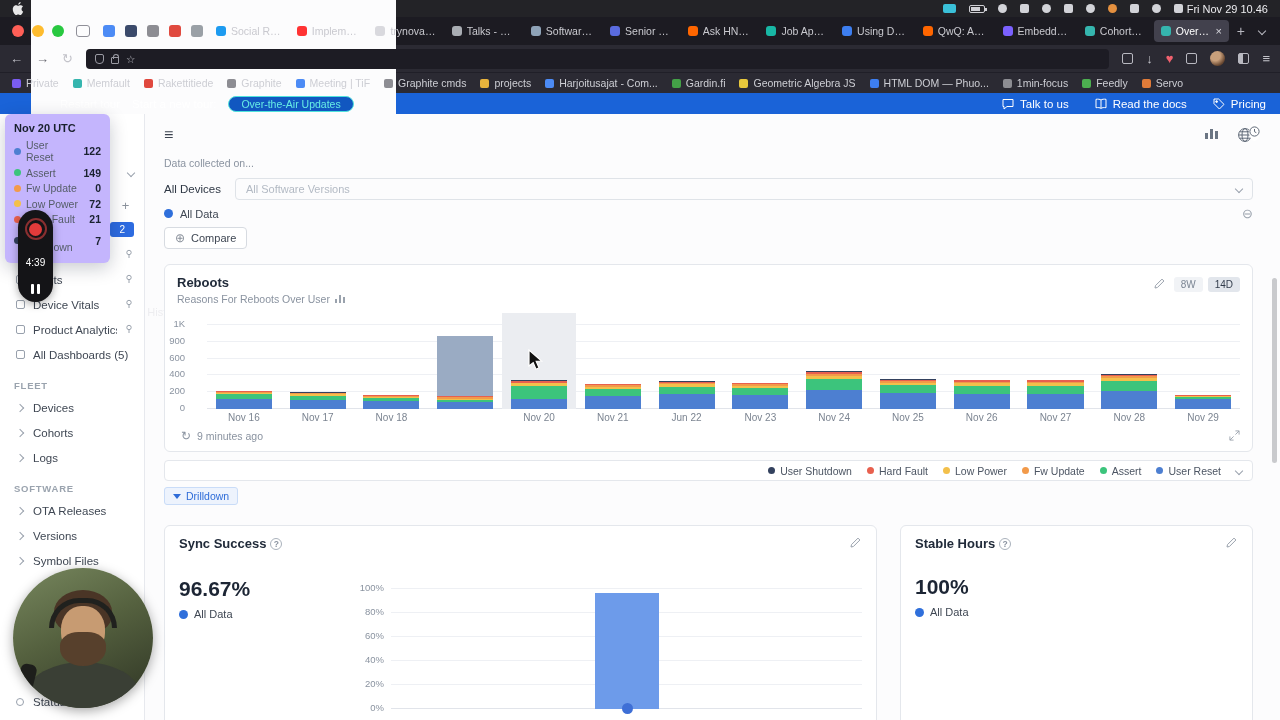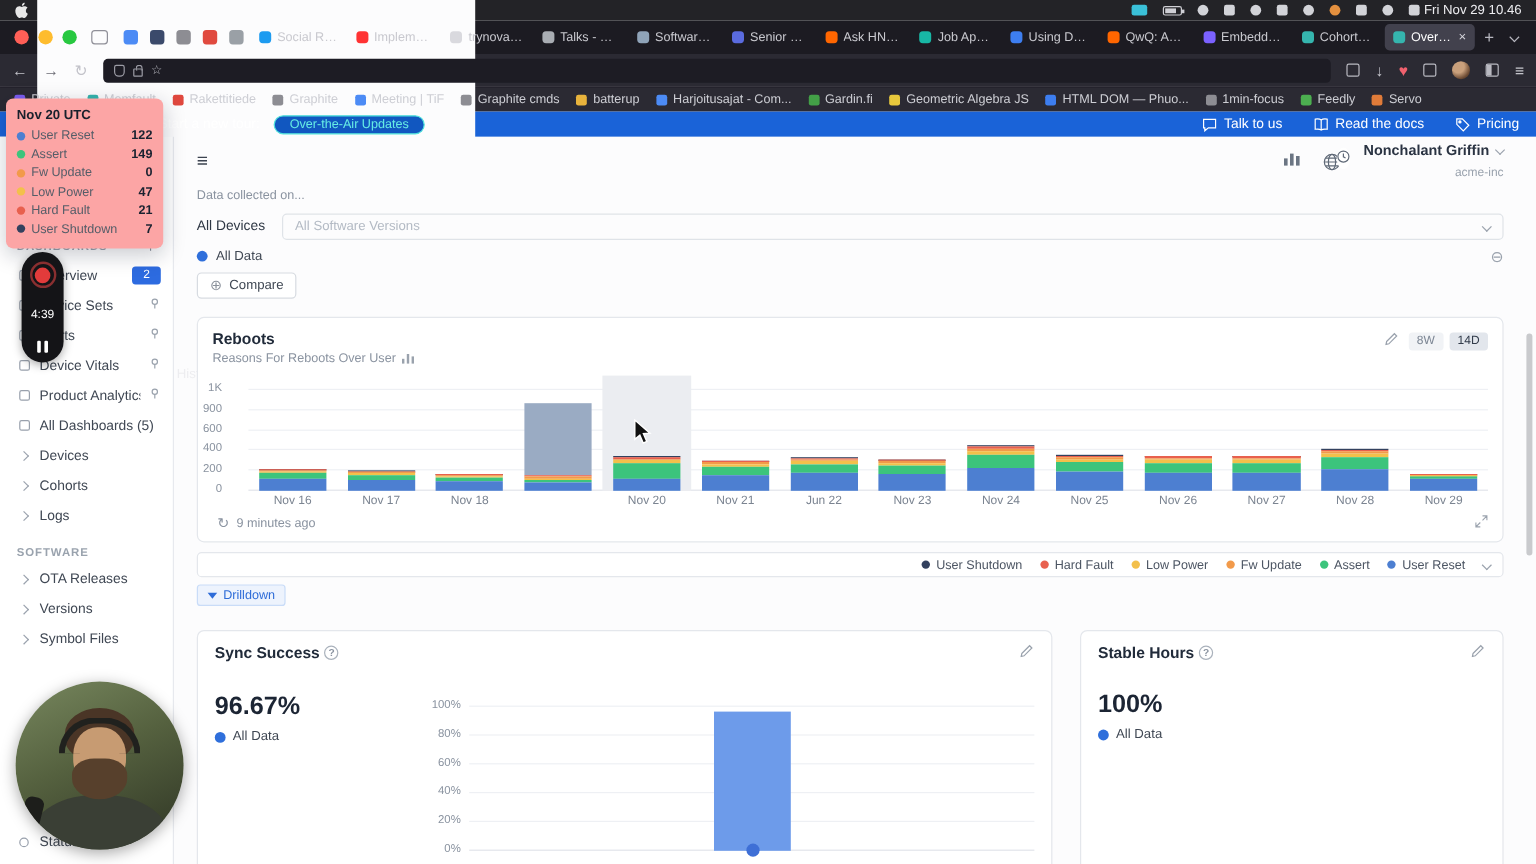--- a/index.html
+++ b/index.html
@@ -151,21 +151,21 @@
   .series-lgd{display:flex;align-items:center;gap:6px;font-size:11px;color:#3f4753;margin-top:7px}
   .sync-body{display:flex;margin-top:2px}
   .sync-stats{width:172px;flex:0 0 auto}
   .sy-ylab{width:40px;position:relative;height:126px;font-size:9.5px;color:#8a93a0;margin-top:30px}
   .sy-ylab span{position:absolute;right:7px}
   .sy-plot{flex:1;position:relative;height:126px;margin-top:30px}
   .sy-bar{position:absolute;bottom:0;width:64px;background:#6d9bea}
   .sy-dot{position:absolute;width:11px;height:11px;border-radius:50%;background:#3e6fd6;bottom:-5px}
 
   
-  .tooltip{position:absolute;left:5px;top:82px;width:131px;background:#fca5a5;border-radius:6px;
+  .tooltip{position:absolute;left:5px;top:114px;width:105px;background:#c4b5fd;border-radius:6px;
            box-shadow:0 5px 18px rgba(10,20,40,.22);padding:8px 9px 7px;z-index:40;font-size:10.5px}
   .tt-title{font-weight:bold;font-size:11px;color:#18202c;margin-bottom:5px}
   .tt-row{display:flex;align-items:center;gap:5px;margin:3.5px 0;color:#555d68}
   .tt-dot{width:7px;height:7px;border-radius:50%;flex:0 0 auto}
   .tt-val{margin-left:auto;color:#1a2230;font-weight:bold}
 
   .recorder{position:absolute;left:18px;top:210px;width:35px;height:92px;background:#141417;border-radius:18px;
             display:flex;flex-direction:column;align-items:center;justify-content:space-between;padding:8px 0;z-index:60;
             box-shadow:0 2px 8px rgba(0,0,0,.35)}
   .rec-btn{width:22px;height:22px;border-radius:50%;border:2px solid rgba(235,70,70,.55);display:flex;align-items:center;justify-content:center}
@@ -326,21 +326,21 @@
     <span class="bm">
       <span class="fav" style="background: rgb(76, 139, 245);"></span>
       <span>Meeting | TiF</span>
     </span>
     <span class="bm">
       <span class="fav" style="background: rgb(141, 141, 147);"></span>
       <span>Graphite cmds</span>
     </span>
     <span class="bm">
       <span class="fav" style="background: rgb(232, 179, 60);"></span>
-      <span>batterup</span>
+      <span>projects</span>
     </span>
     <span class="bm">
       <span class="fav" style="background: rgb(76, 139, 245);"></span>
       <span>Harjoitusajat - Com...</span>
     </span>
     <span class="bm">
       <span class="fav" style="background: rgb(67, 160, 71);"></span>
       <span>Gardin.fi</span>
     </span>
     <span class="bm">
@@ -454,20 +454,23 @@
         <span><svg width="10" height="10" viewBox="0 0 10 10" fill="none" stroke="#9aa2ad">
             <circle cx="5" cy="3.5" r="2.2"></circle>
             <path d="M5 5.7V9"></path>
           </svg></span>
       </div>
       <div class="srow">
         <span class="sic">
           <span class="sq-ic"></span>
         </span>
         <span class="lbl">All Dashboards (5)</span>
+      </div>
+      <div class="shead">
+        <span>FLEET</span>
       </div>
       <div class="srow">
         <span class="sic">
           <span class="chev right"></span>
         </span>
         <span class="lbl">Devices</span>
       </div>
       <div class="srow">
         <span class="sic">
           <span class="chev right"></span>
@@ -525,27 +528,20 @@
               <circle cx="8" cy="8" r="6.4"></circle>
               <ellipse cx="8" cy="8" rx="3" ry="6.4"></ellipse>
               <path d="M1.8 8h12.4M2.6 4.8h10.8M2.6 11.2h10.8"></path>
             </svg>
           <span class="clockbadge">
             <svg width="11" height="11" viewBox="0 0 11 11" fill="#fff" stroke="#5f6977">
                 <circle cx="5.5" cy="5.5" r="4.6"></circle>
                 <path d="M5.5 3v2.7l1.8 1"></path>
               </svg>
           </span>
-        </span>
-        <span class="user-block">
-          <span class="uname">
-              <span>Nonchalant Griffin</span>
-              <span class="chev"></span>
-            </span>
-          <span class="uorg">acme-inc</span>
         </span>
       </span>
     </div>
 
     <div class="data-note">Data collected on...</div>
 
     <div class="filter-row">
       <span class="fr-devices">
         <span>All Devices</span>
       </span>
@@ -896,21 +892,21 @@
         <span class="tt-val">149</span>
       </div>
       <div class="tt-row">
         <span class="tt-dot" style="background: rgb(242, 154, 74);"></span>
         <span>Fw Update</span>
         <span class="tt-val">0</span>
       </div>
       <div class="tt-row">
         <span class="tt-dot" style="background: rgb(243, 192, 75);"></span>
         <span>Low Power</span>
-        <span class="tt-val">47</span>
+        <span class="tt-val">72</span>
       </div>
       <div class="tt-row">
         <span class="tt-dot" style="background: rgb(232, 96, 78);"></span>
         <span>Hard Fault</span>
         <span class="tt-val">21</span>
       </div>
       <div class="tt-row">
         <span class="tt-dot" style="background: rgb(51, 65, 94);"></span>
         <span>User Shutdown</span>
         <span class="tt-val">7</span>

